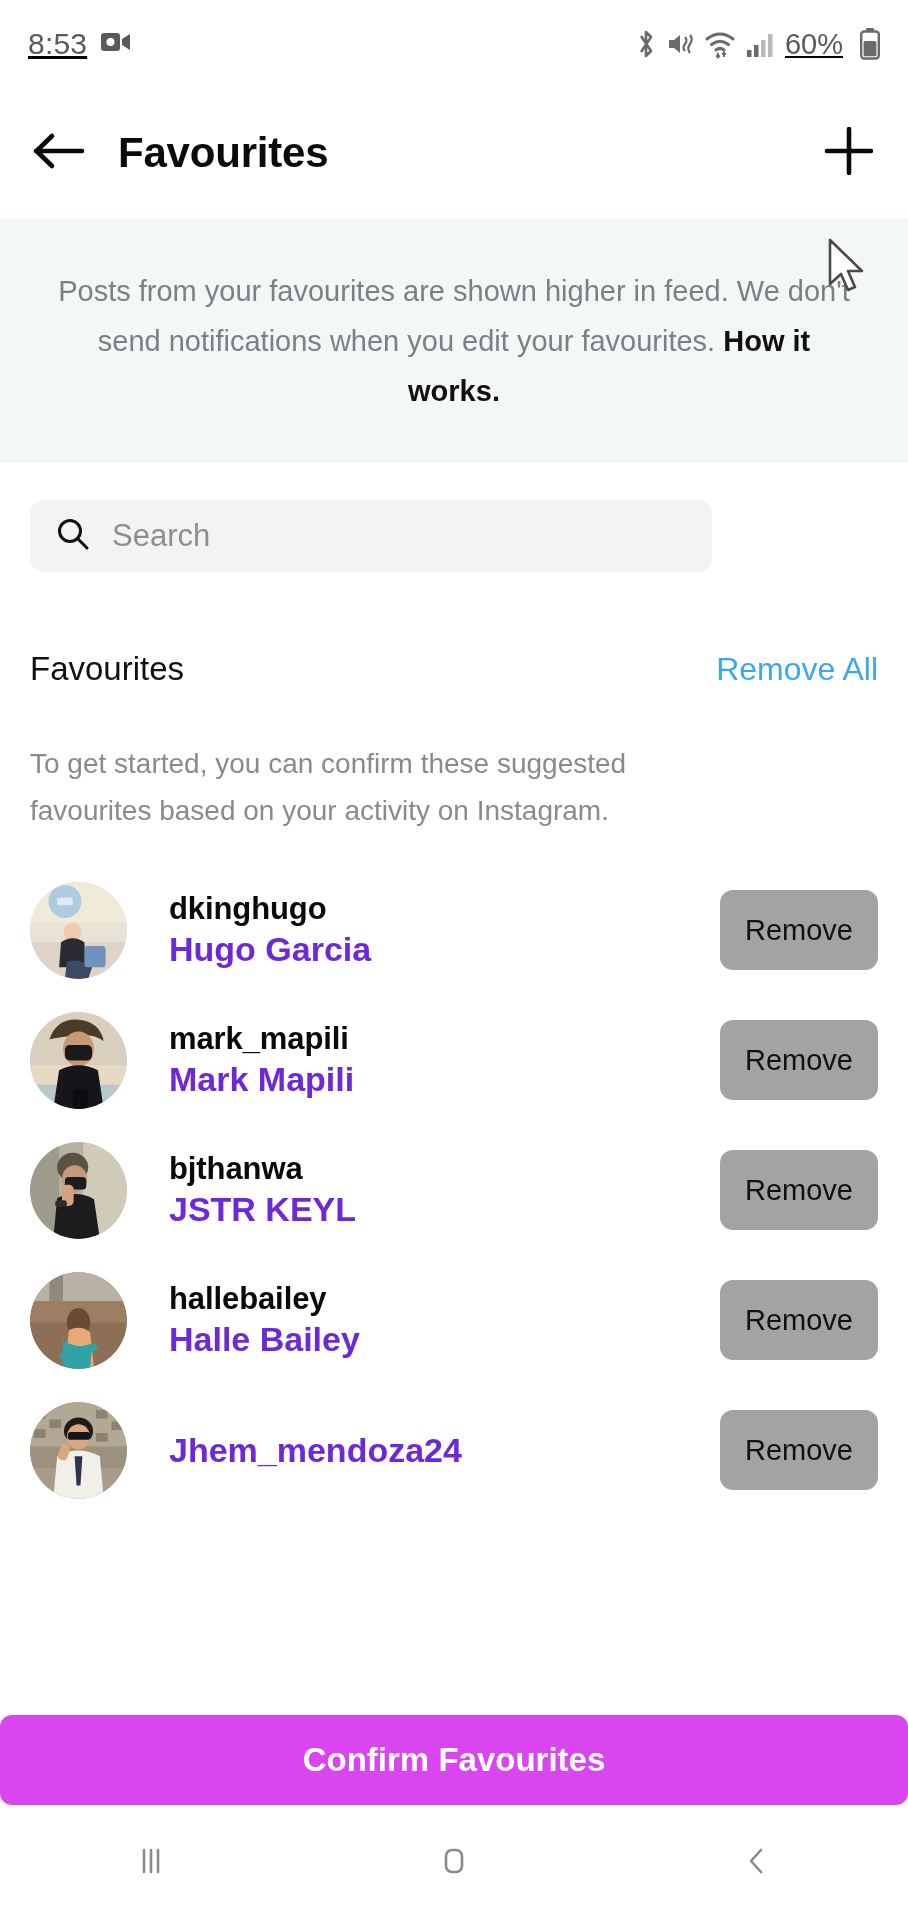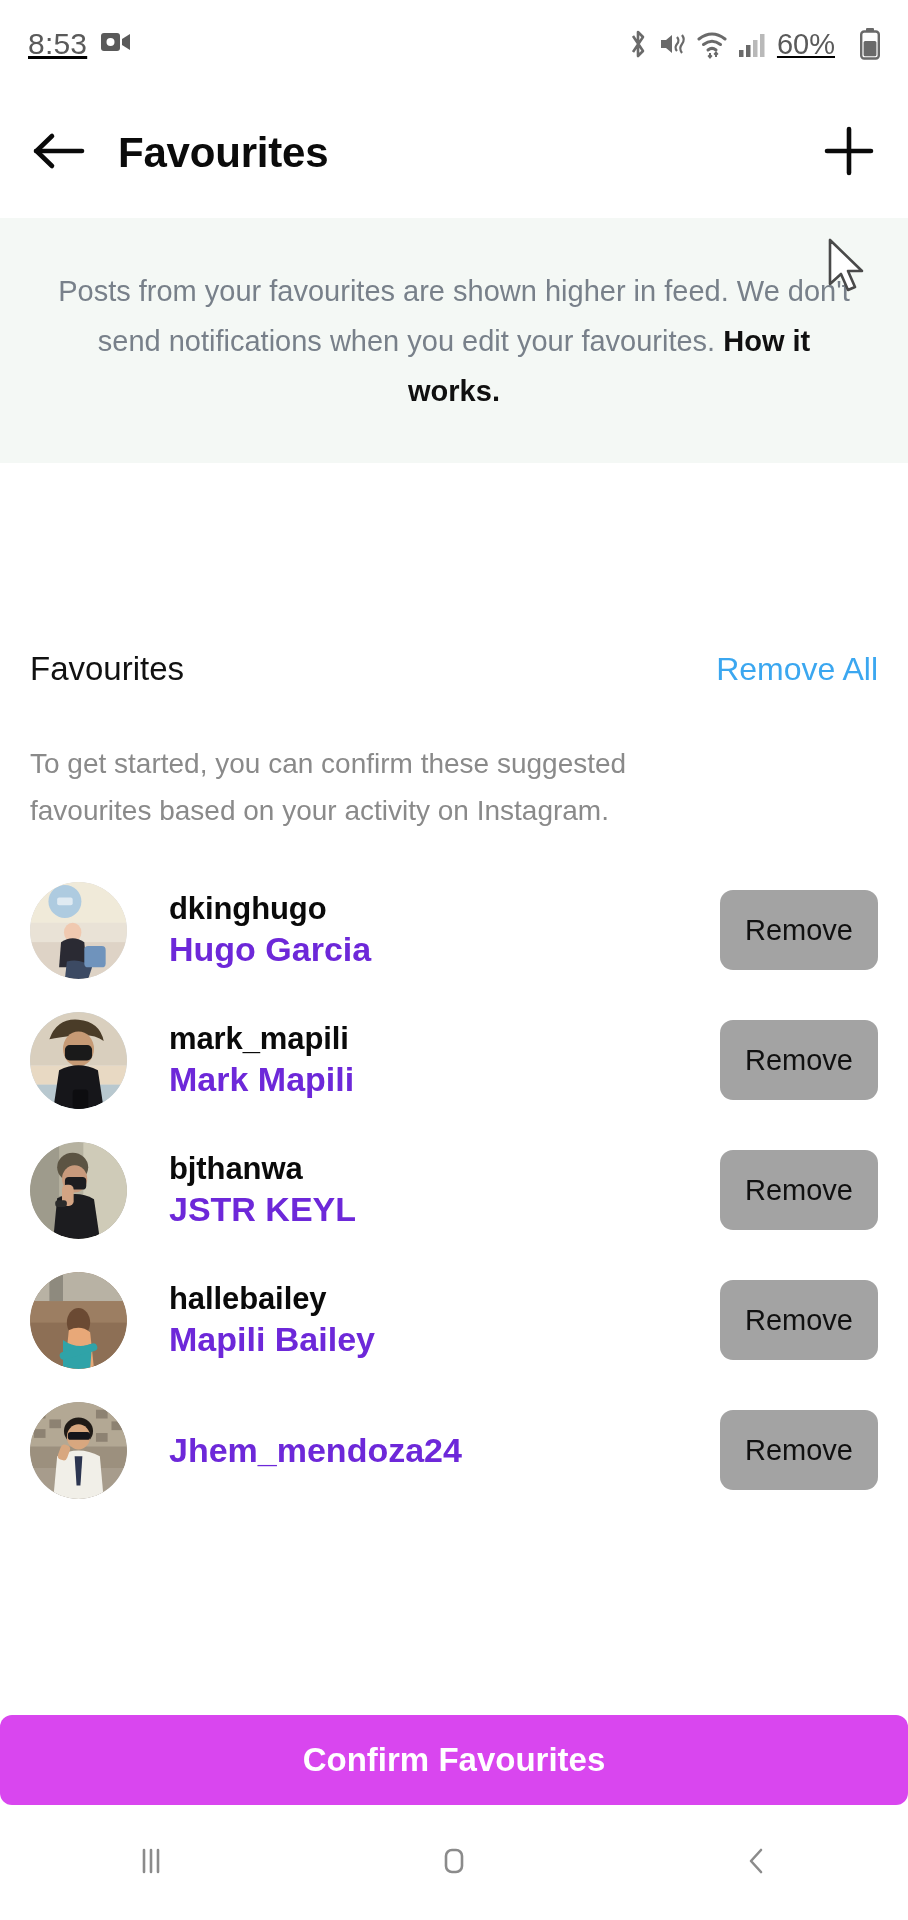--- a/index.html
+++ b/index.html
@@ -16,21 +16,21 @@
   .statusbar{
     position:absolute; left:0; top:0; width:908px; height:88px;
     display:flex; align-items:center; justify-content:space-between;
     padding:0 28px;
     text-decoration:underline;
   }
   .sb-left{ display:flex; align-items:center; gap:14px; }
   .sb-time{ font-size:30px; color:#5a5a5a; letter-spacing:.2px; font-weight:400; }
   .sb-right{ display:flex; align-items:center; gap:9px; }
   .sb-right svg{ display:block; }
-  .sb-batt-text{ font-size:29px; color:#5a5a5a; margin-left:2px; margin-right:16px;}
+  .sb-batt-text{ font-size:29px; color:#5a5a5a; margin-left:2px; margin-right:8px;}
 
   
   .appbar{
     position:absolute; left:0; top:88px; width:908px; height:130px;
     display:flex; align-items:center; padding:0 28px;
   }
   .back-btn{ width:62px; height:62px; display:flex; align-items:center; justify-content:center; cursor:pointer;}
   .appbar-title{
     font-size:42px; font-weight:700; color:#0b0b0b; margin-left:28px; letter-spacing:-0.2px;
   }
@@ -184,20 +184,29 @@
           <path d="M27 5 V49 M5 27 H49" stroke="#0a0a0a" stroke-width="4.6" stroke-linecap="round"></path>
         </svg>
       </span>
     </div>
   </div>
 
   <div class="banner">
     <p><span>Posts from your favourites are shown higher in feed. We don't send notifications when you edit your favourites. </span><b>How it works.</b></p>
   </div>
 
+  <div class="search">
+    <span>
+      <svg width="34" height="34" viewBox="0 0 34 34">
+        <circle cx="14" cy="14" r="10.5" fill="none" stroke="#111" stroke-width="3"></circle>
+        <path d="M21.8 21.8 L31 31" stroke="#111" stroke-width="3" stroke-linecap="round"></path>
+      </svg>
+    </span>
+    <span class="search-ph">Search</span>
+  </div>
 
   <div class="sec-head">
     <span class="sec-title">Favourites</span>
     <span class="sec-action">Remove All</span>
   </div>
   <div class="sec-desc">To get started, you can confirm these suggested favourites based on your activity on Instagram.</div>
 
   <div class="list">
 
     <div class="row">
@@ -300,21 +309,21 @@
             <rect x="20" y="0" width="14" height="30" fill="#8e8a7e"></rect>
             <ellipse cx="50" cy="52" rx="12" ry="15" fill="#6b4a33"></ellipse>
             <path d="M40 60 q12 -6 22 2 l4 38 h-30 z" fill="#e8a878"></path>
             <path d="M34 70 q14 10 30 4 l-2 26 h-28 z" fill="#2fa3a8"></path>
             <rect x="30" y="78" width="40" height="8" rx="4" fill="#2fa3a8" transform="rotate(-16 50 82)"></rect>
           </g>
         </svg>
       </div>
       <div class="names">
         <span class="uname">hallebailey</span>
-        <span class="fullname">Mapili Bailey</span>
+        <span class="fullname">Halle Bailey</span>
       </div>
       <button class="remove-btn">Remove</button>
     </div>
 
     <div class="row">
       <div class="avatar">
         <svg viewBox="0 0 100 100">
             <defs>
               <clipPath id="c4">
                 <circle cx="50" cy="50" r="50"></circle>

